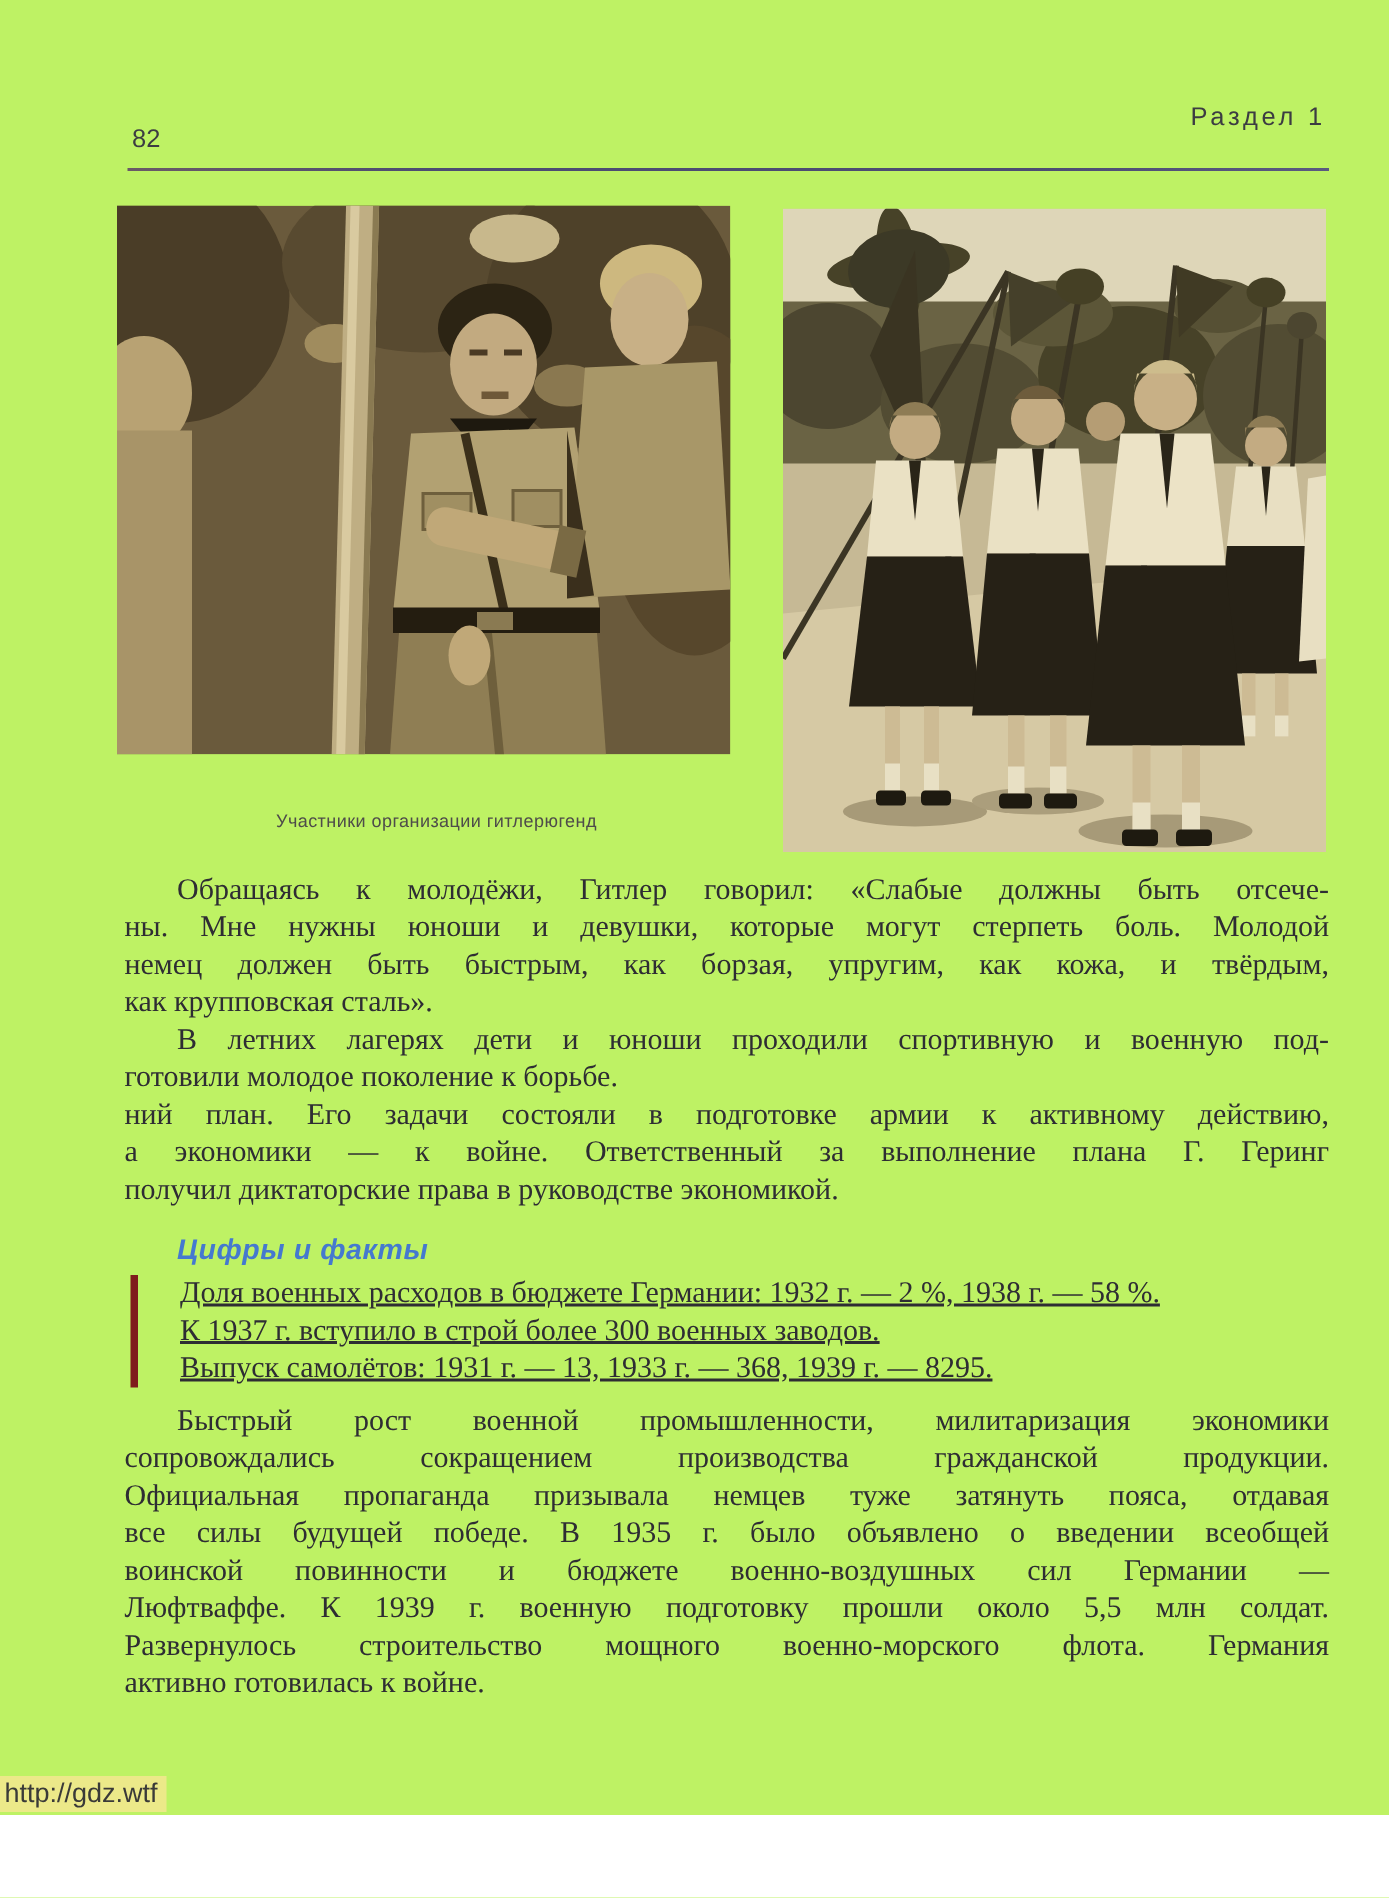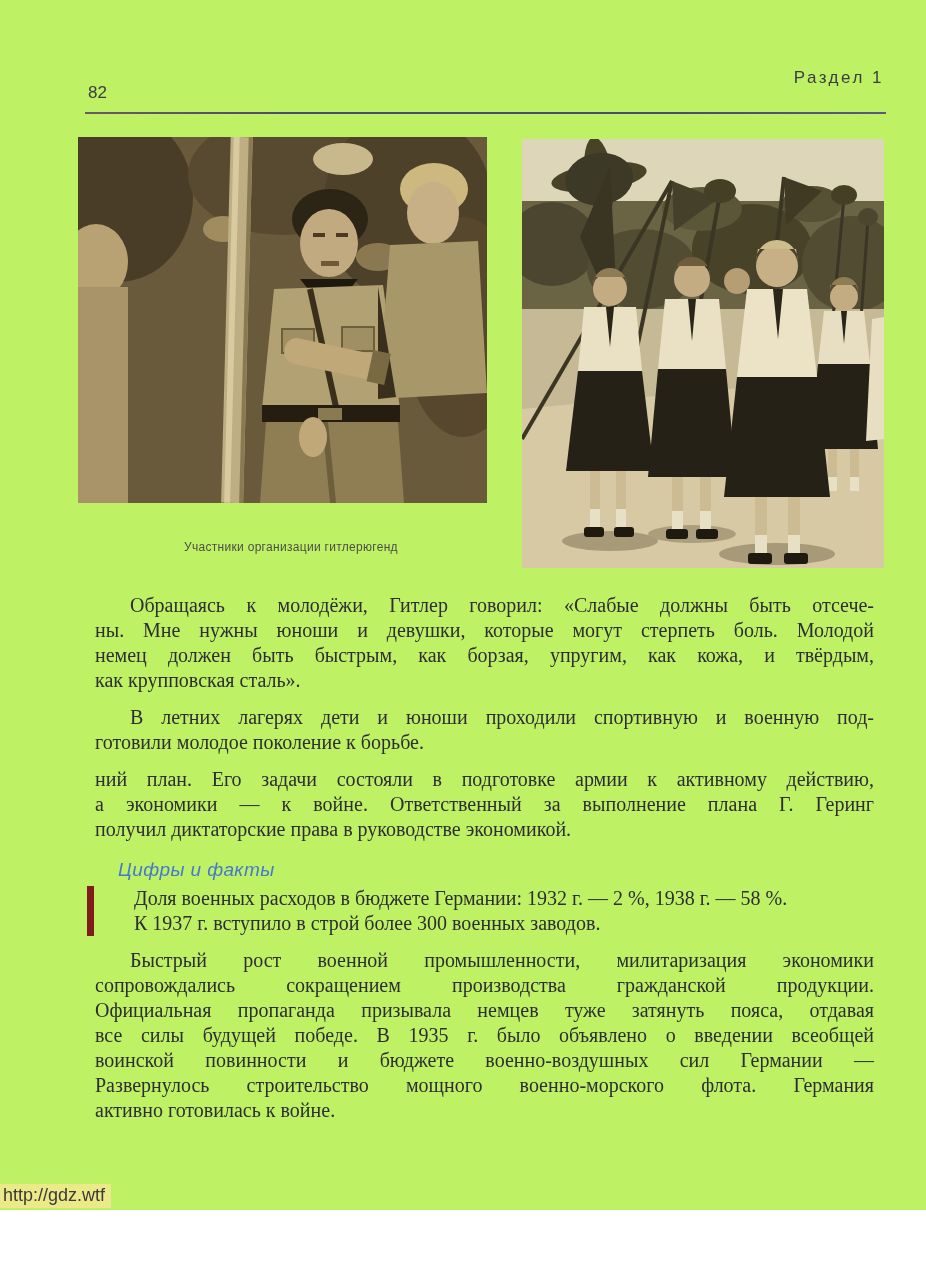--- a/index.html
+++ b/index.html
@@ -24,32 +24,32 @@
   .photo-left{left:78px;top:137px;width:409px;height:366px;}
   .photo-right{left:522px;top:139px;width:362px;height:429px;}
   .caption{
     position:absolute;left:184px;top:540px;
     font-family:"Liberation Sans", sans-serif;font-size:12px;color:#4e4c4a;letter-spacing:.3px;
   }
   .textcol{
     position:absolute;left:83px;top:581px;width:803px;
     font-size:20px;line-height:25px;
   }
-  .para{margin:12px;}
+  .para{margin:0;}
   .line{text-align:justify;text-align-last:justify;}
   .line.last{text-align-last:left;}
   .line.indent{text-indent:35px;}
   .lead{font-weight:bold;font-style:italic;}
   .facts{margin-top:16px;}
   .facts-heading{
-    font-family:"Liberation Sans", sans-serif;font-weight:normal;font-style:italic;
+    font-family:"Liberation Sans", sans-serif;font-weight:bold;font-style:italic;
     font-size:19px;letter-spacing:.4px;color:#4579cf;
     padding-left:35px;line-height:24px;margin-bottom:4px;
   }
-  .facts-body{border-left:7px solid #7f1d1d;margin-left:4px;padding-left:40px;}
+  .facts-body{border-left:5px solid #7f1d1d;margin-left:4px;padding-left:28px;text-decoration:underline;}
   .fline{line-height:25px;}
   .closing{margin-top:10px;}
   .watermark{
     position:absolute;left:0;bottom:2px;background:#ece989;color:#3a3a38;
     font-family:"Liberation Sans", sans-serif;font-size:18px;padding:1px 6px 2px 3px;
   }
 </style>
 </head>
 <body>
 
@@ -202,30 +202,32 @@
           <div class="line">а экономики — к войне. Ответственный за выполнение плана Г. Геринг</div>
           <div class="line last">получил диктаторские права в руководстве экономикой.</div>
         </div>
       </div>
 
     <div class="facts">
       <div class="facts-heading">Цифры и факты</div>
       <div class="facts-body" id="facts-body">
           <div class="fline">Доля военных расходов в бюджете Германии: 1932 г. — 2 %, 1938 г. — 58 %.</div>
           <div class="fline">К 1937 г. вступило в строй более 300 военных заводов.</div>
+          <div class="fline">Выпуск самолётов: 1931 г. — 13, 1933 г. — 368, 1939 г. — 8295.</div>
         </div>
     </div>
 
     <div id="paras-bottom" class="closing">
         <div class="para">
           <div class="line indent">Быстрый рост военной промышленности, милитаризация экономики</div>
           <div class="line">сопровождались сокращением производства гражданской продукции.</div>
           <div class="line">Официальная пропаганда призывала немцев туже затянуть пояса, отдавая</div>
           <div class="line">все силы будущей победе. В 1935 г. было объявлено о введении всеобщей</div>
           <div class="line">воинской повинности и бюджете военно-воздушных сил Германии —</div>
+          <div class="line">Люфтваффе. К 1939 г. военную подготовку прошли около 5,5 млн солдат.</div>
           <div class="line">Развернулось строительство мощного военно-морского флота. Германия</div>
           <div class="line last">активно готовилась к войне.</div>
         </div>
       </div>
   </div>
 
   <div class="watermark">http://gdz.wtf</div>
 
 </div>
 

